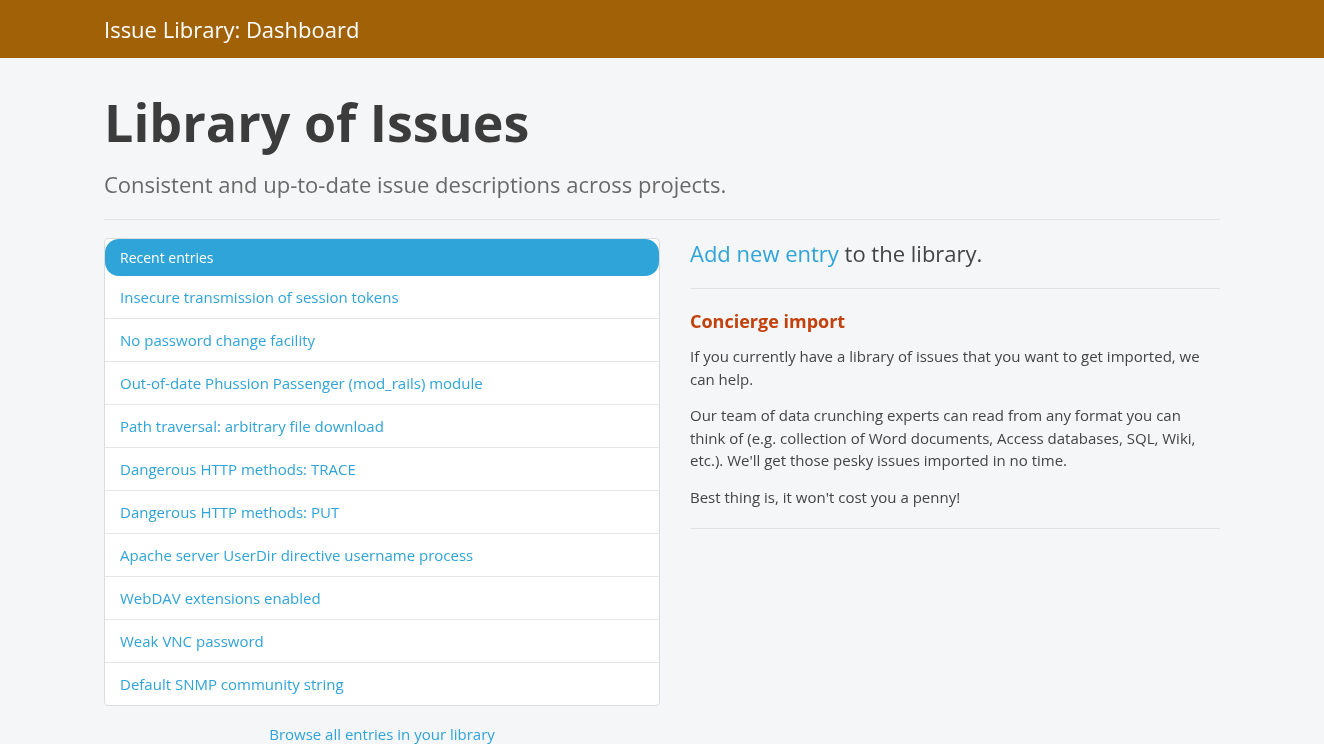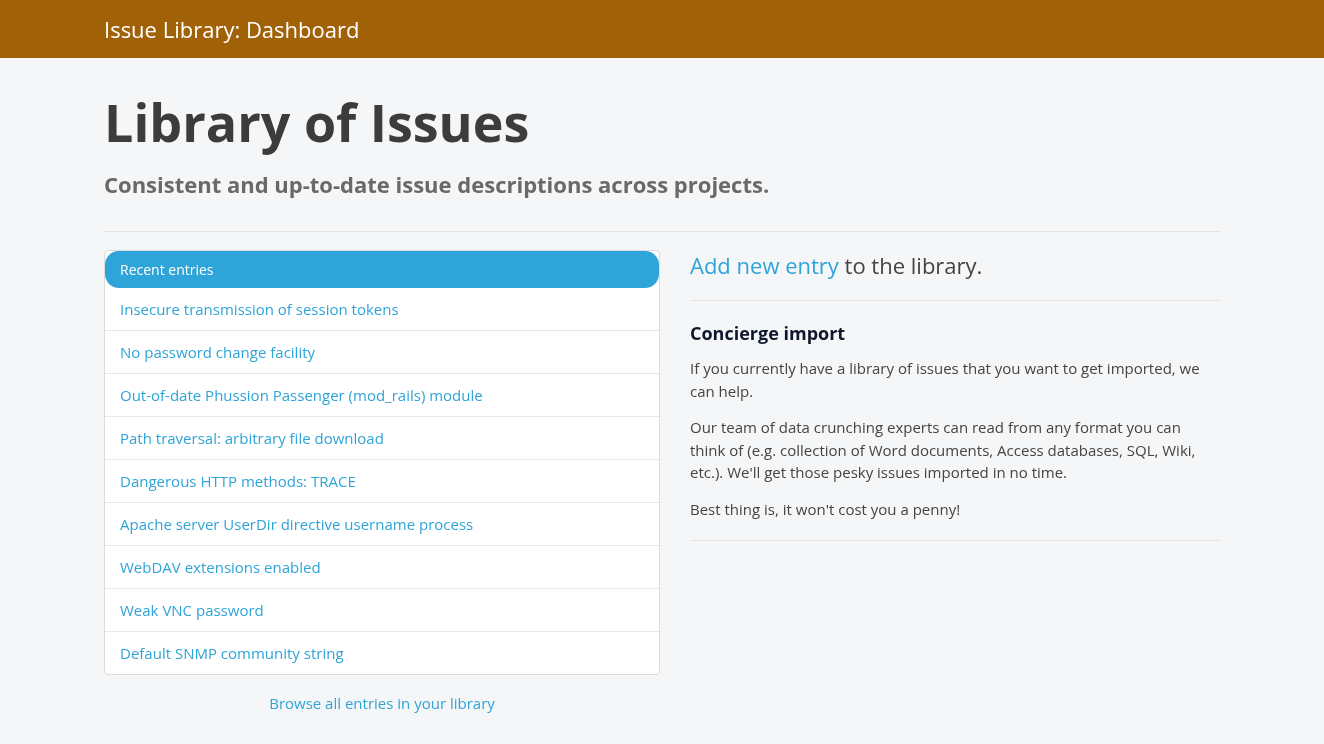--- a/index.html
+++ b/index.html
@@ -25,22 +25,22 @@
   .page-title {
     font-size: 52px;
     font-weight: 700;
     color: #3c3c3c;
     margin-top: 28px;
     margin-bottom: 12px;
   }
   .subtitle {
     font-size: 22px;
     color: #696969;
-    font-weight: 700;
-    margin-bottom: 32px;
+    font-weight: 400;
+    margin-bottom: 20px;
   }
   hr.sep {
     border: none;
     border-top: 1px solid #e3e3e3;
     margin: 0 0 18px 0;
   }
   .columns {
     display: flex;
     gap: 30px;
   }
@@ -78,21 +78,21 @@
   }
   .right-col h3 {
     font-size: 22px;
     font-weight: 400;
     color: #444;
     margin-bottom: 16px;
   }
   .right-col h4 {
     font-size: 18px;
     font-weight: 700;
-    color: #0f172a;
+    color: #c2410c;
     margin-bottom: 12px;
   }
   .right-col p {
     font-size: 15px;
     color: #444;
     line-height: 1.5;
     margin-bottom: 14px;
   }
   .right-col hr {
     border: none;
@@ -121,20 +121,21 @@
   <div class="columns">
     <div class="left-col">
       <div class="panel">
         <div class="panel-header">Recent entries</div>
         <div>
           <div class="list-item"><a class="link">Insecure transmission of session tokens</a></div>
           <div class="list-item"><a class="link">No password change facility</a></div>
           <div class="list-item"><a class="link">Out-of-date Phussion Passenger (mod_rails) module</a></div>
           <div class="list-item"><a class="link">Path traversal: arbitrary file download</a></div>
           <div class="list-item"><a class="link">Dangerous HTTP methods: TRACE</a></div>
+          <div class="list-item"><a class="link">Dangerous HTTP methods: PUT</a></div>
           <div class="list-item"><a class="link">Apache server UserDir directive username process</a></div>
           <div class="list-item"><a class="link">WebDAV extensions enabled</a></div>
           <div class="list-item"><a class="link">Weak VNC password</a></div>
           <div class="list-item"><a class="link">Default SNMP community string</a></div>
         </div>
       </div>
       <div class="browse-all">
         <a class="link">Browse all entries in your library</a>
       </div>
     </div>

